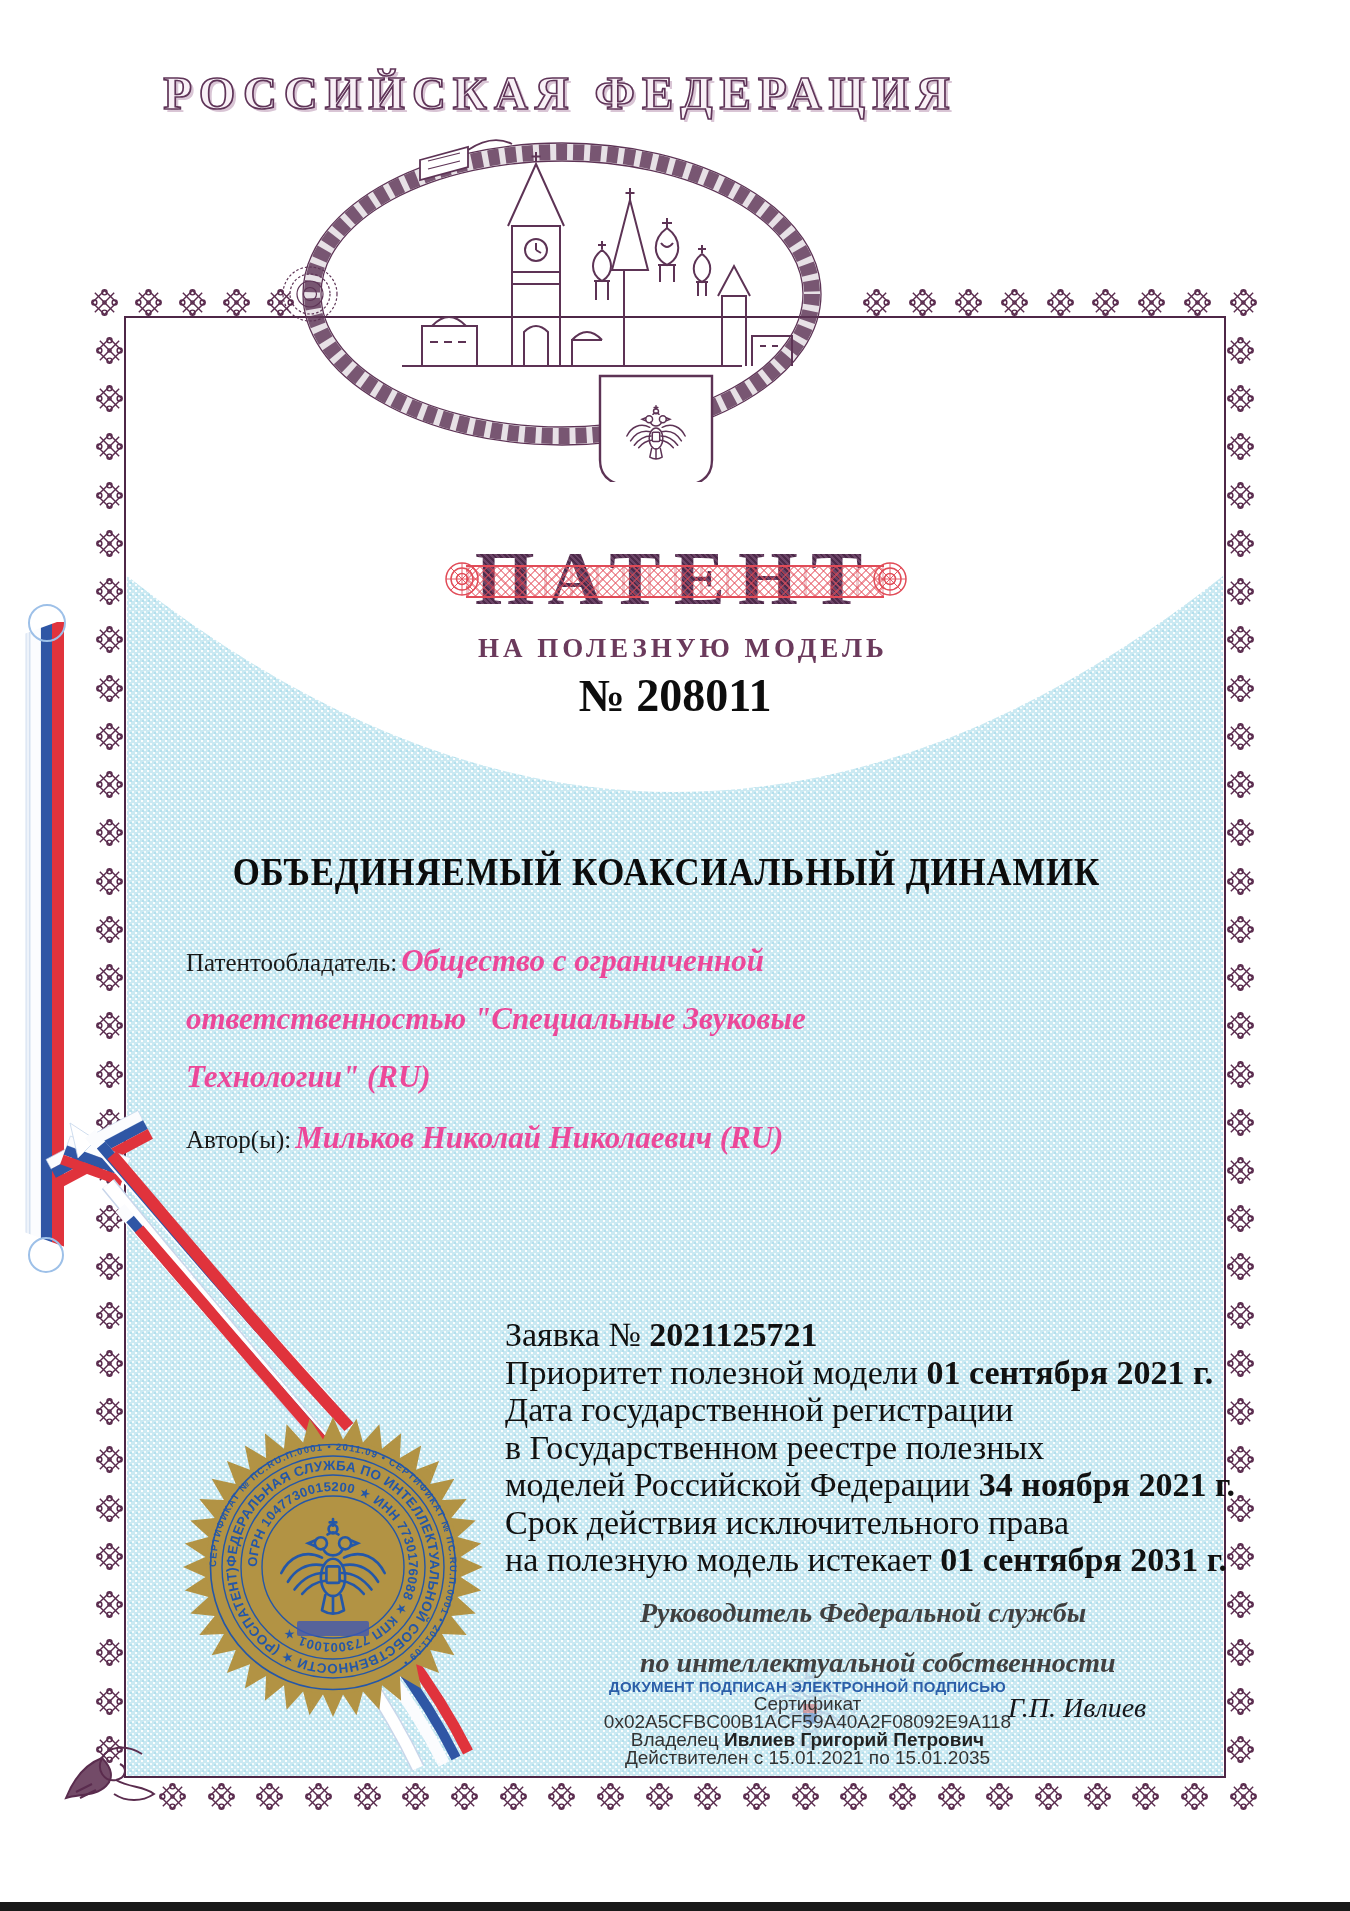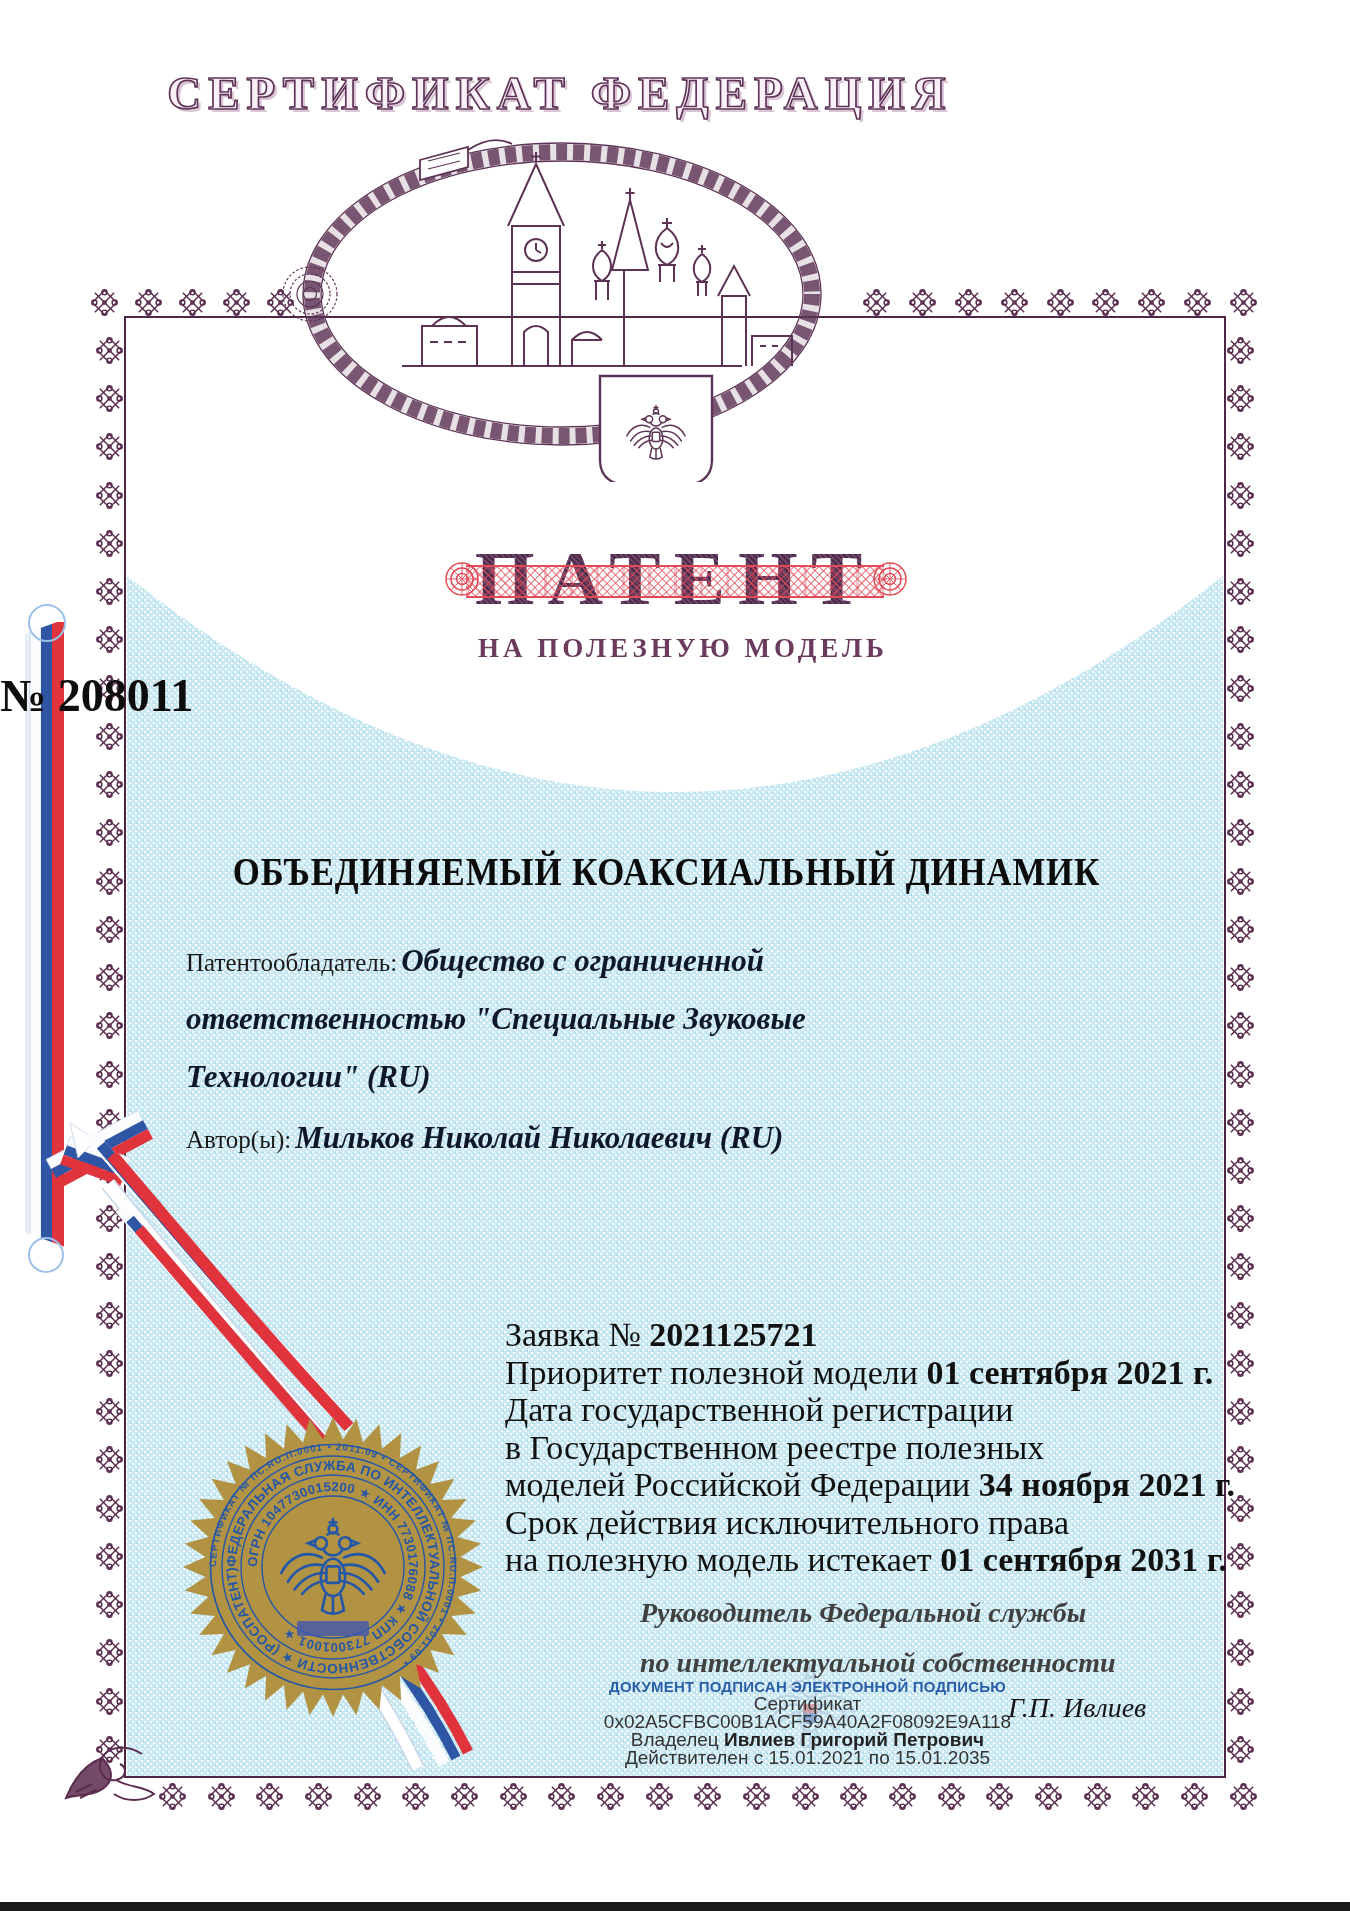--- a/index.html
+++ b/index.html
@@ -19,21 +19,21 @@
     background-image:repeating-linear-gradient(45deg,#4d2a49 0 2px,#6d4568 2px 4px);
     -webkit-background-clip:text;background-clip:text;color:transparent;z-index:6;}
   .guilloche-band{left:466px;top:565px;width:418px;height:29px;z-index:7;
     border-top:2px solid #e14b57;border-bottom:2px solid #e14b57;
     background-image:
       repeating-linear-gradient(45deg,rgba(228,77,90,.55) 0 1.5px,rgba(0,0,0,0) 1.5px 6px),
       repeating-linear-gradient(-45deg,rgba(228,77,90,.55) 0 1.5px,rgba(0,0,0,0) 1.5px 6px),
       repeating-linear-gradient(90deg,rgba(190,35,55,.25) 0 3px,rgba(0,0,0,0) 3px 26px);}
   .subtitle{left:0;top:633px;width:1350px;text-align:center;
     font-size:27px;font-weight:700;letter-spacing:4px;color:#6b3a5c;z-index:6;padding-left:8px;}
-  .pat-number{left:0;top:669px;width:1350px;
+  .pat-number{left:0;top:669px;width:1350px;text-align:center;
     font-size:46px;font-weight:700;color:#0d0d0d;z-index:6;}
 
   
   .panel{left:127px;top:576px;width:1096px;height:1200px;z-index:1;
     background-color:#cae9f2;
     background-image:
       radial-gradient(rgba(255,255,255,.95) 1.1px,rgba(255,255,255,0) 1.4px),
       radial-gradient(rgba(255,255,255,.8) 1.1px,rgba(255,255,255,0) 1.4px),
       radial-gradient(rgba(140,205,225,.35) 1px,rgba(0,0,0,0) 1.3px);
     background-size:6px 6px,6px 6px,6px 6px;
@@ -45,21 +45,21 @@
   .orn-row{display:flex;flex-direction:row;justify-content:space-between;z-index:3;}
   .orn-col{display:flex;flex-direction:column;justify-content:space-between;z-index:3;}
 
   
   .doc-title{left:0;top:848px;width:1332px;text-align:center;z-index:6;color:#0c0c0c;}
   .doc-title span{display:inline-block;transform:scaleX(.87);transform-origin:center;
     font-size:40px;font-weight:700;letter-spacing:1px;}
   .holder-block{left:186px;top:934px;width:760px;z-index:6;}
   .holder-block .line{line-height:53px;white-space:nowrap;}
   .field-label{font-size:25px;color:#1a1a1a;}
-  .holder-value{font-size:31px;font-weight:700;font-style:italic;color:#0f172a;}
+  .holder-value{font-size:31px;font-weight:700;font-style:italic;color:#ec4899;}
   .authors-line{left:186px;top:1120px;width:1000px;z-index:6;white-space:nowrap;}
   .details{left:505px;top:1316px;width:600px;z-index:6;}
   .details .dline{font-size:34px;line-height:37.5px;color:#111;white-space:nowrap;}
   .details .dbold{font-weight:700;}
   .head-lines{left:640px;top:1588px;width:480px;z-index:6;
     font-style:italic;font-size:28px;line-height:50px;color:#404040;font-weight:bold;}
   .stamp-block{left:585px;top:1678px;width:445px;text-align:center;z-index:6;
     font-family:"Liberation Sans","DejaVu Sans",sans-serif;}
   .stamp-title{font-size:15px;font-weight:700;color:#2b5ea8;letter-spacing:.2px;}
   .stamp-line{font-size:19px;color:#333;line-height:18px;}
@@ -1186,21 +1186,21 @@
 
   <svg class="abs" style="left:56px;top:1742px;z-index:3;" width="105" height="78" viewBox="0 0 105 78">
     <g stroke="#5a2c4e" fill="none" stroke-width="2">
       <path d="M86,12 C70,2 52,4 46,16 C40,28 48,40 60,38 C70,36 72,26 64,22"></path>
       <path d="M46,16 C30,22 18,36 10,56 C24,52 40,54 50,44 C58,36 56,26 46,16 Z" fill="#5a2c4e" fill-opacity=".85"></path>
       <path d="M60,38 C74,46 88,44 98,52 C86,60 70,60 58,52"></path>
       <path d="M20,50 L36,42 M24,56 L40,48"></path>
     </g>
   </svg>
 
-  <div class="abs country">СЕРТИФИКАТ ФЕДЕРАЦИЯ</div>
+  <div class="abs country">РОССИЙСКАЯ ФЕДЕРАЦИЯ</div>
 
   <svg class="abs vignette" style="left:272px;top:130px;" width="578" height="352" viewBox="0 0 578 352">
     <g stroke="#5d3355">
       <ellipse cx="290" cy="164" rx="250" ry="142" fill="none" stroke-width="16" opacity=".15"></ellipse>
       <ellipse cx="290" cy="164" rx="250" ry="142" fill="none" stroke-width="16" stroke-dasharray="11 6" opacity=".8"></ellipse>
       <ellipse cx="290" cy="164" rx="259" ry="151" fill="none" stroke-width="1.3"></ellipse>
       <ellipse cx="290" cy="164" rx="241" ry="133" fill="none" stroke-width="1.3"></ellipse>
       <g fill="none" stroke-width="1.2">
         <circle cx="38" cy="164" r="6.5"></circle>
         <circle cx="38" cy="164" r="13"></circle>

